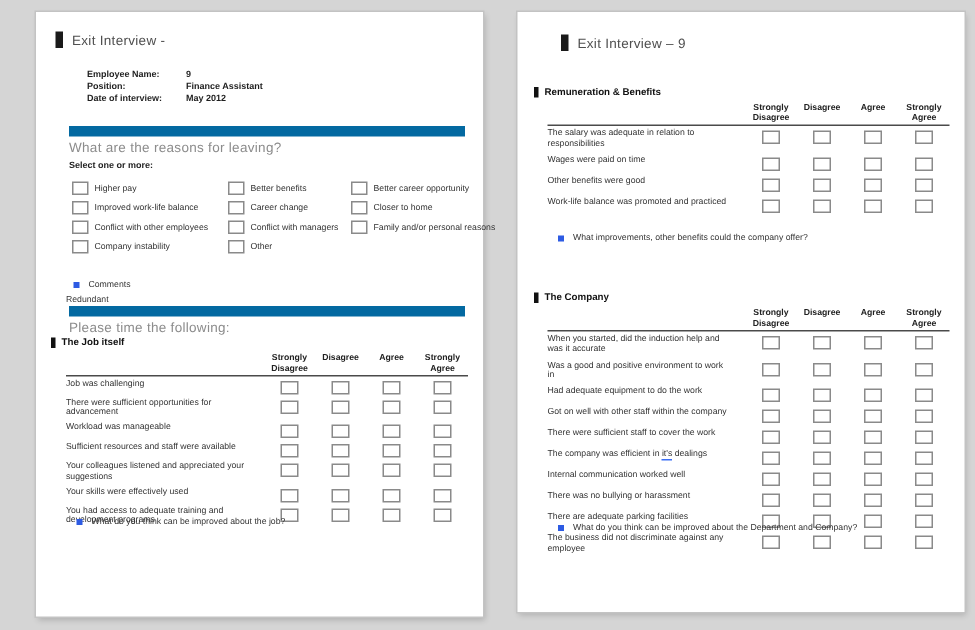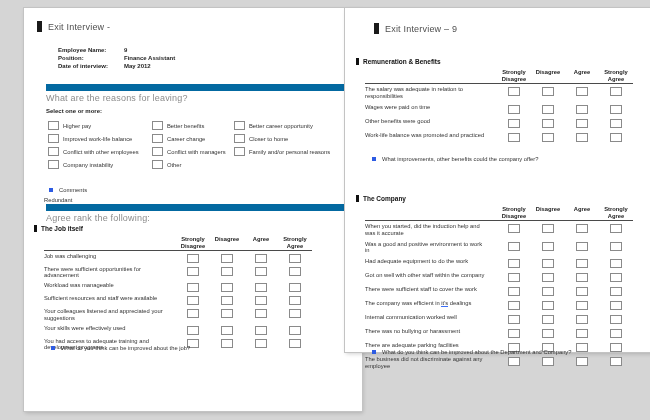--- a/index.html
+++ b/index.html
@@ -5,24 +5,23 @@
   html,body{margin:0;padding:0}
   body{
     width:650px;height:420px;position:relative;overflow:hidden;
     background:#d5d5d5;
     font-family:"Liberation Sans", sans-serif;
     -webkit-font-smoothing:antialiased;
   }
   .page{
     position:absolute;background:#ffffff;width:298px;
     box-shadow:0 0 0 1px #c3c3c3, 1px 2px 4px rgba(0,0,0,.18);
-    padding-left:40px;
   }
   .page1{left:24px;top:8px;height:403px}
-  .page2{left:345px;top:8px;height:344px}
+  .page2{left:345px;top:8px;height:400px}
 
   
   .doc-title{position:absolute;display:flex;align-items:center;gap:6px}
   .p1-title{top:13px;left:13px}
   .p2-title{top:15px;left:29px}
   .title-bar{width:5px;height:11px;background:#1a1a1a}
   .title-text{font-size:9px;color:#4f4f4f;letter-spacing:.2px;white-space:nowrap}
 
   
   .info-block{position:absolute;top:38px;left:34px;font-size:6px;font-weight:bold;color:#1e1e1e;line-height:8px}
@@ -172,21 +171,21 @@
 
     <div class="comment-block">
       <div class="bullet-line">
         <span class="bullet-sq"></span>
         <span>Comments</span>
       </div>
       <div class="comment-value">Redundant</div>
     </div>
 
     <div class="rule-block rank-block">
-      <div class="gray-heading">Agree rank the following:</div>
+      <div class="gray-heading">Please time the following:</div>
     </div>
 
     <div class="section-header job-header">
       <span class="sec-bar"></span>
       <span>The Job itself</span>
     </div>
 
     <div class="rating-table job-table">
       <div class="rt-header">
         <div class="rt-spacer"></div>

